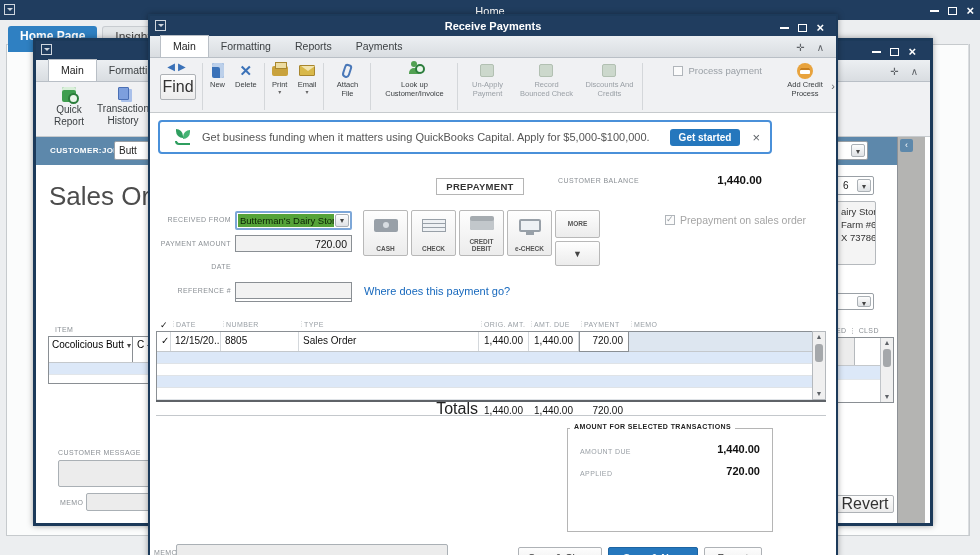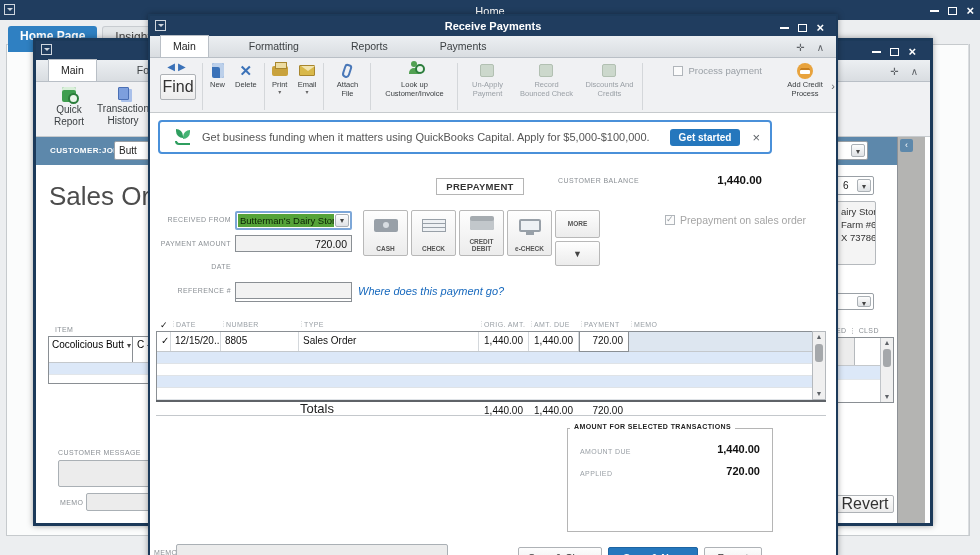--- a/index.html
+++ b/index.html
@@ -11,21 +11,21 @@
   }
   
   .tbar { position:absolute; left:0; right:0; top:0; background:#203d5f; color:#fff; }
   .winmenu { position:absolute; width:11px; height:11px; border:1px solid #cfd6de; background:#203d5f; }
   .winmenu i { position:absolute; left:2px; top:3px; width:0; height:0; border:3px solid transparent; border-top-color:#cfd6de; }
   .wctl { display:flex; align-items:center; gap:9px; position:absolute; }
   .wc-min { width:9px; height:2px; background:#fff; }
   .wc-max { width:9px; height:8px; border:1.5px solid #fff; }
   .wc-close { color:#fff; font-size:13px; line-height:9px; font-weight:bold; }
   .tabsrow { position:absolute; left:0; right:0; display:flex; align-items:flex-end;
-    background:linear-gradient(#eceff2,#d9dde1); border-bottom:1px solid #b9bfc6;gap:28px; }
+    background:linear-gradient(#eceff2,#d9dde1); border-bottom:1px solid #b9bfc6; }
   .rtab { font-size:10.5px; color:#3c4043; padding:4px 12px 5px; }
   .rtab.active { background:#fff; border:1px solid #b9bfc6; border-bottom:none; color:#222; }
   .ribicons { margin-left:auto; display:flex; gap:12px; padding:0 12px 4px; color:#5f6368; font-size:10px; }
   
   .home-content { position:absolute; left:6px; top:44px; width:964px; height:492px;
     background:#fbfcfc; border:1px solid #c6cacd; }
   .hp-tabs { position:absolute; top:26px; left:8px; display:flex; gap:5px; }
   .hp-tab { font-size:12px; font-weight:bold; padding:3px 12px 8px; border-radius:3px 3px 0 0; }
   .hp-tab.active { background:#2f80c2; color:#fff; }
   .hp-tab.idle { background:#e3e6e8; color:#444; border:1px solid #c8ccd0; border-bottom:none; font-weight:normal; }
@@ -144,42 +144,42 @@
   .pm-cash { width:24px; height:13px; background:#98a0a8; border-radius:2px; position:relative; }
   .pm-cash:after { content:""; position:absolute; left:9px; top:3px; width:6px; height:6px; border-radius:50%; background:#d8dde2; }
   .pm-check { width:24px; height:13px; border:1px solid #98a0a8; background:repeating-linear-gradient(#eef1f4 0 3px,#98a0a8 3px 4px); }
   .pm-card { width:24px; height:14px; background:#a5abb0; border-radius:2px; box-shadow:inset 0 -9px 0 #c2c7cb; }
   .pm-mon { width:22px; height:13px; border:2px solid #98a0a8; border-radius:2px; background:#eef1f4; position:relative; }
   .pm-mon:after { content:""; position:absolute; left:5px; bottom:-5px; width:8px; height:3px; background:#98a0a8; }
   .morecol { display:flex; flex-direction:column; gap:3px; }
   .morebtn { width:45px; height:28px; background:linear-gradient(#fefefe,#ececec); border:1px solid #b8b8b8;
     border-radius:2px; font-size:6.5px; font-weight:bold; color:#555; text-align:center; line-height:26px; }
   .morearr { width:45px; height:25px; line-height:24px; font-size:9px; color:#444; }
-  .paylink { position:absolute; left:208px; top:269px; font-size:11px; color:#1668bd;font-style:italic; }
+  .paylink { position:absolute; left:214px; top:269px; font-size:11px; color:#1668bd; }
   .prepay-chk { position:absolute; left:515px; top:198px; display:flex; gap:5px; font-size:10.5px; color:#a5a5a5; }
   
   .ttbl { position:absolute; left:6px; top:302px; width:670px; }
   .thead { display:flex; height:13px; align-items:center; }
   .th { font-size:7px; color:#9aa0a6; letter-spacing:.4px; position:relative; padding-left:6px; }
   .th + .th:before { content:"⋮"; position:absolute; left:0; top:-1px; color:#c0c4c8; }
   .tgrid { border:1px solid #8a8f94; border-bottom:none; }
   .trow { display:flex; border-bottom:1px solid #dfe3e7; }
   .trow.r1 { height:20px; border-bottom-color:#c4c8cc; }
   .trow.blue { background:#dce8f8; }
   .trow.h12 { height:12px; }
   .tc { font-size:10px; color:#111; padding:3px 3px 0 4px; overflow:hidden; white-space:nowrap; }
   .num { text-align:right; padding-right:5px; }
   .c-chk{width:14px;} .c-date{width:50px;} .c-num{width:78px;} .c-type{width:180px;}
   .c-orig{width:50px;} .c-due{width:50px;} .c-pay{width:50px;} .c-memo{flex:1;}
   .r1 .c-chk,.r1 .c-date,.r1 .c-num,.r1 .c-type,.r1 .c-orig,.r1 .c-due { border-right:1px solid #d4d8dc; }
   .r1 .c-pay { border:1px solid #8a8f94; margin:-1px 0; background:#fff; }
   .r1 .c-memo { background:#dde6f0; }
   .tsb { position:absolute; right:0; top:13px; width:14px; height:69px; background:#f0f0f0; border:1px solid #b5b9bd; }
   .totals { display:flex; border-top:2px solid #5f6368; height:16px; align-items:center; border-bottom:1px solid #c4c8cc; }
-  .totals .lab { width:322px; text-align:center; font-size:13px; color:#222; }
+  .totals .lab { width:322px; text-align:right; font-size:16px; color:#222; }
   .totals .num { font-size:10px; }
   
   .sumbox { position:absolute; left:417px; top:412px; width:206px; height:104px; border:1px solid #b5b5b5; }
   .sumtitle { position:absolute; left:420px; top:407px; background:#fff; padding:0 4px; font-size:7px; font-weight:bold;
     color:#222; letter-spacing:.4px; }
   .sumlbl { position:absolute; font-size:7px; color:#9aa0a6; letter-spacing:.4px; }
   .sumval { position:absolute; text-align:right; width:90px; font-size:11px; font-weight:bold; color:#111; }
   .rp-memo-lbl { position:absolute; left:4px; top:533px; }
   .rp-memo { position:absolute; left:26px; top:528px; width:272px; height:16px; }
   .botbtn { position:absolute; top:531px; height:22px; line-height:20px; font-size:10.5px; }

